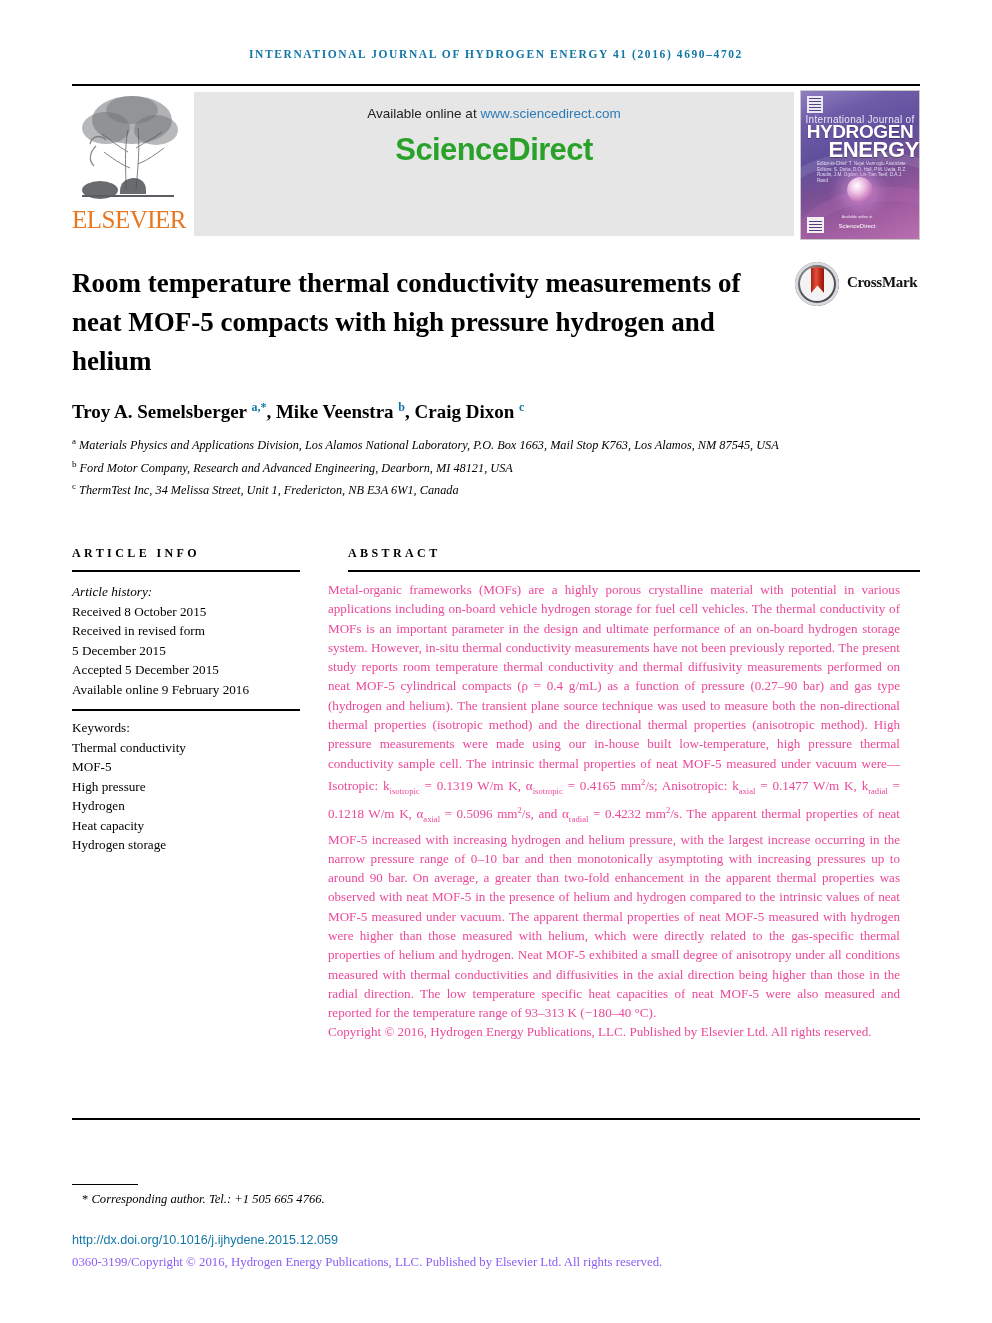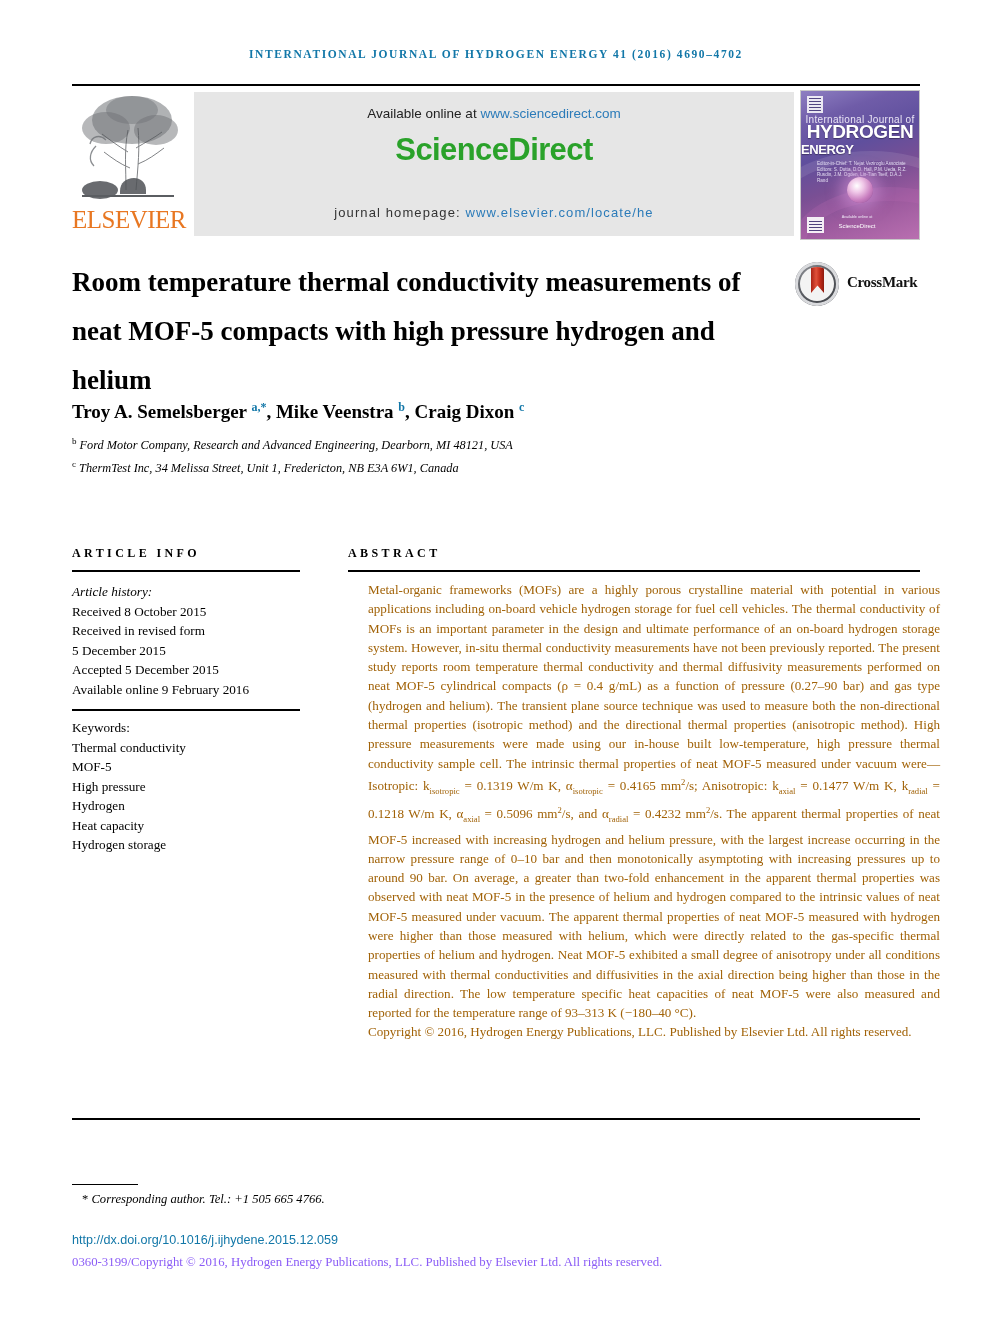--- a/index.html
+++ b/index.html
@@ -166,23 +166,23 @@
     font-weight: bold;
     color: #ffffff;
     letter-spacing: -0.4px;
     line-height: 19px;
     text-shadow: 0 1px 1px rgba(0,0,0,.35);
   }
   .cover-h2 {
     position: absolute;
     left: 0; right: 0;
     top: 49px;
-    text-align: left;
-    font-family: "Liberation Sans", sans-serif;
-    font-size: 13px;
+    text-align: right;
+    font-family: "Liberation Sans", sans-serif;
+    font-size: 22px;
     font-weight: bold;
     color: #ffffff;
     letter-spacing: -0.4px;
     line-height: 19px;
     text-shadow: 0 1px 1px rgba(0,0,0,.35);
   }
   .cover-eds {
     position: absolute;
     left: 16px; right: 10px;
     top: 70px;
@@ -246,26 +246,26 @@
     text-align: center;
     font-family: "Liberation Sans", sans-serif;
     font-size: 3.8px;
     color: #efe9f7;
   }
 
   
   .title {
     position: absolute;
     left: 72px;
-    top: 240px;
+    top: 246px;
     width: 700px;
     font-family: "Liberation Serif", serif;
     font-size: 27px;
     font-weight: bold;
-    line-height: 49px;
+    line-height: 39px;
     color: #000;
   }
 
   .crossmark {
     position: absolute;
     left: 795px;
     top: 262px;
     width: 125px;
     height: 46px;
   }
@@ -380,28 +380,28 @@
     width: 232px;
     font-family: "Liberation Serif", serif;
     font-size: 13.2px;
     line-height: 19.5px;
     color: #000;
   }
 
   
   .abstract {
     position: absolute;
-    left: 368px;
+    left: 328px;
     top: 580px;
     width: 572px;
     font-family: "Liberation Serif", serif;
     font-size: 13.1px;
     line-height: 19.3px;
     text-align: justify;
-    color: #a16207;
+    color: #ec4899;
   }
   .abstract p { margin: 0; }
   .abstract .copyright { text-align: justify; }
   .abstract sub { font-size: 8.6px; }
   .abstract sup { font-size: 8.6px; }
 
   
   .rule-foot {
     position: absolute;
     left: 72px;
@@ -487,23 +487,20 @@
         </g>
       </svg>
       <div class="elsevier-word">ELSEVIER</div>
     </div>
 
     <div class="sd-band">
       <div class="sd-available">
         <span>Available online at </span><span class="link">www.sciencedirect.com</span>
       </div>
       <div class="sd-logo">ScienceDirect</div>
-      <div class="sd-homepage">
-        <span>journal homepage: </span><span class="link">www.elsevier.com/locate/he</span>
-      </div>
     </div>
 
     <div class="cover">
       <div class="cover-inner">
         <div class="cover-arc"></div>
         <div class="cover-arc2"></div>
         <div class="cover-top-logo"></div>
         <div class="cover-ijof">International Journal of</div>
         <div class="cover-h1">HYDROGEN</div>
         <div class="cover-h2">ENERGY</div>
@@ -522,20 +519,21 @@
     <div class="crossmark-badge">
       <div class="crossmark-inner">
         <div class="crossmark-ribbon"></div>
       </div>
     </div>
     <div class="crossmark-text">CrossMark</div>
   </div>
 
   <div class="authors">Troy A. Semelsberger <sup>a,*</sup>, Mike Veenstra <sup>b</sup>, Craig Dixon <sup>c</sup></div>
   <div class="affiliations">
+      <div><sup>a</sup> Materials Physics and Applications Division, Los Alamos National Laboratory, P.O. Box 1663, Mail Stop K763, Los Alamos, NM 87545, USA</div>
       <div><sup>b</sup> Ford Motor Company, Research and Advanced Engineering, Dearborn, MI 48121, USA</div>
       <div><sup>c</sup> ThermTest Inc, 34 Melissa Street, Unit 1, Fredericton, NB E3A 6W1, Canada</div>
     </div>
 
   <div class="sec-head info-head">ARTICLE INFO</div>
   <div class="sec-head abs-head">ABSTRACT</div>
   <div class="rule-info"></div>
   <div class="rule-abs"></div>
 
   <div class="info-col">

